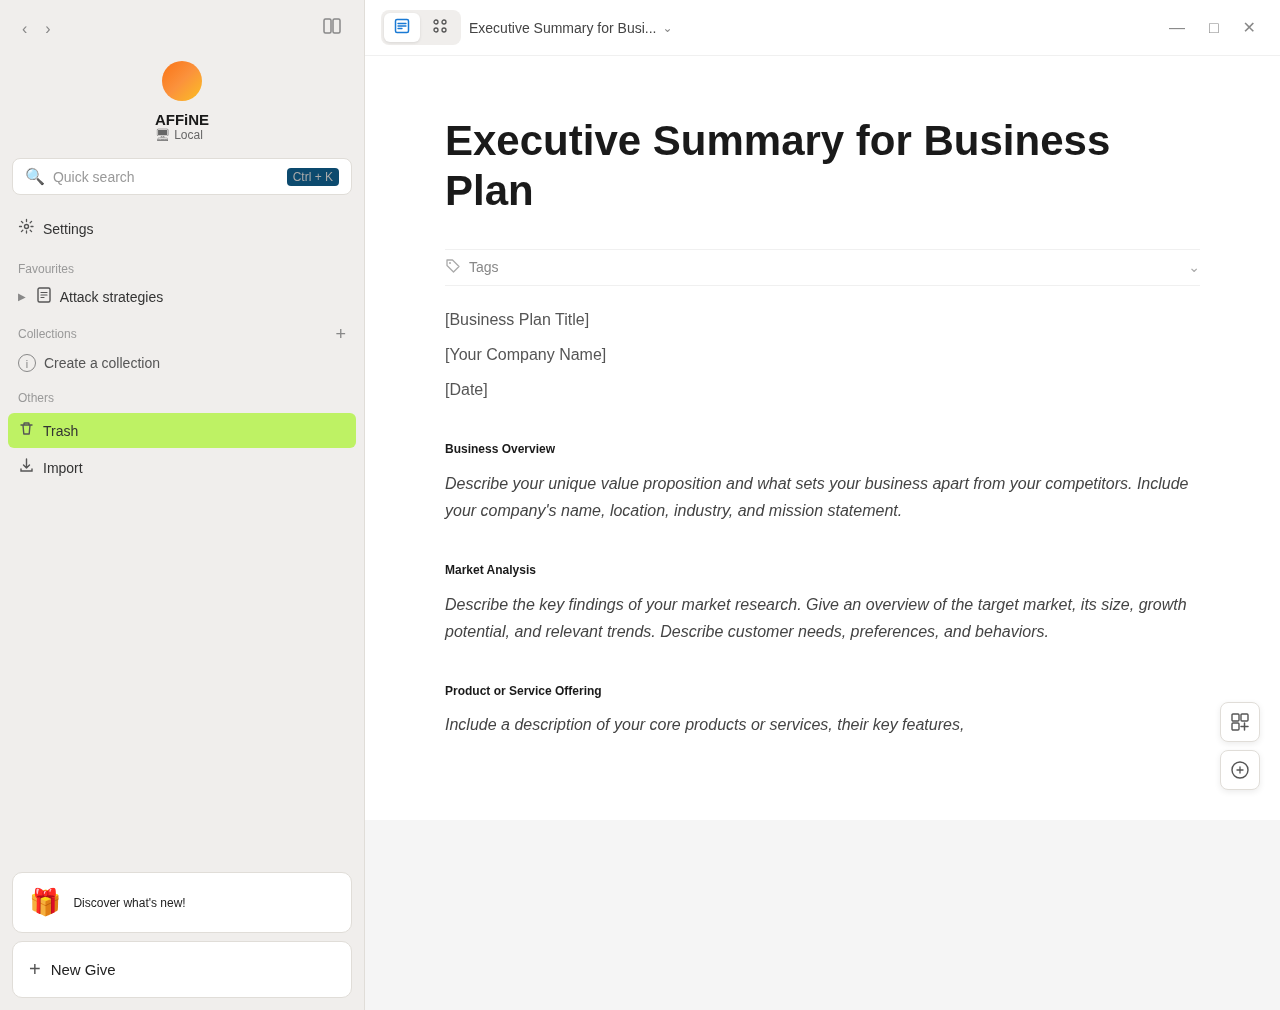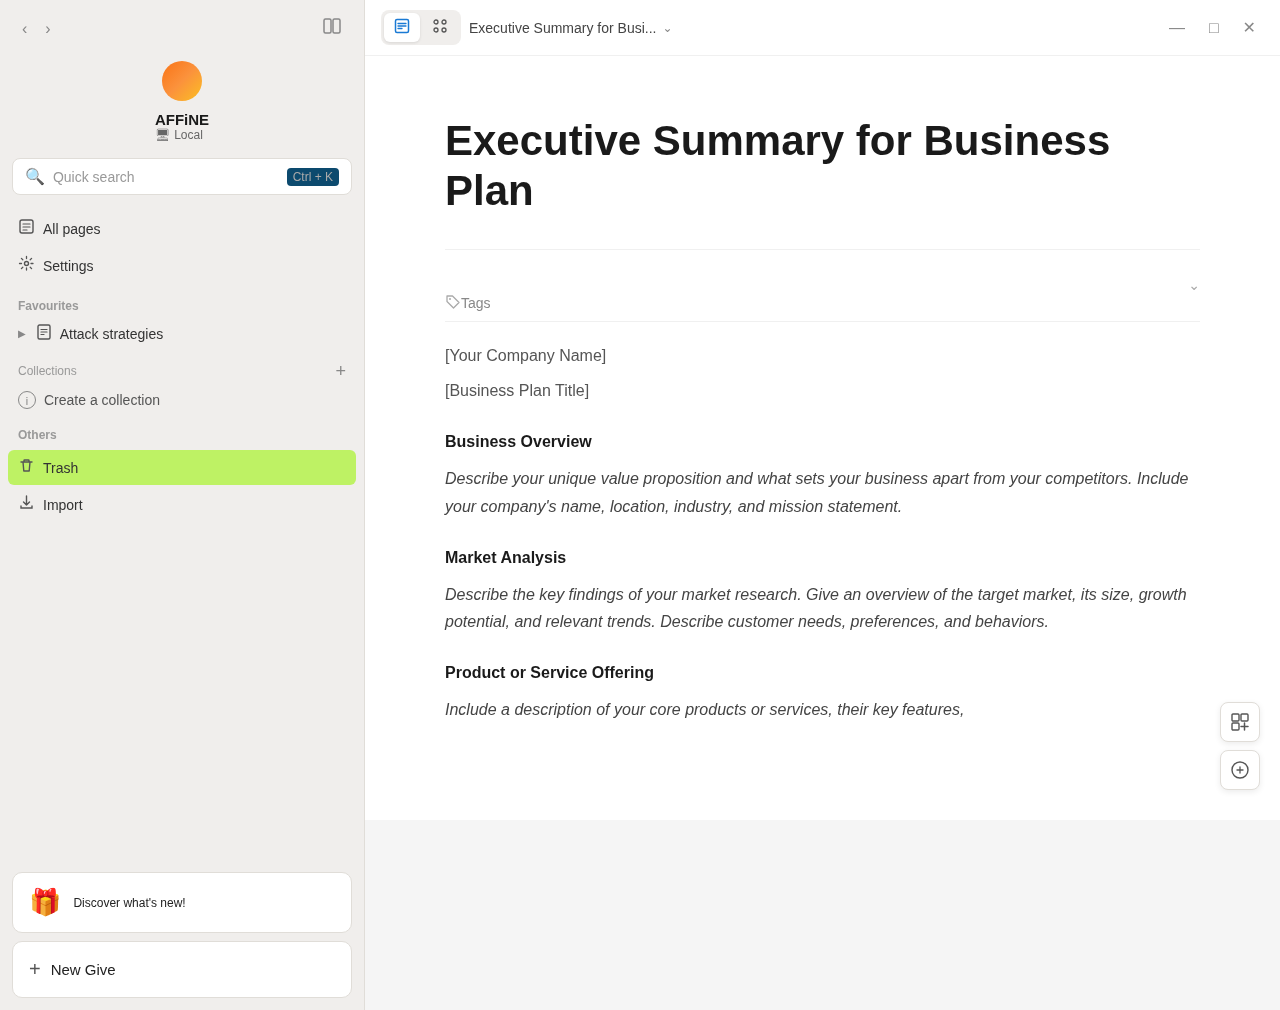--- a/index.html
+++ b/index.html
@@ -140,21 +140,21 @@
     .sidebar-item .icon {
       font-size: 16px;
       color: #555;
       flex-shrink: 0;
     }
 
     .sidebar-section-label {
       font-size: 12px;
       color: #999;
       padding: 12px 18px 4px 18px;
-      font-weight: 700;
+      font-weight: 400;
     }
 
     .collections-header {
       display: flex;
       align-items: center;
       justify-content: space-between;
       padding: 12px 16px 4px 18px;
     }
 
     .collections-title {
@@ -376,47 +376,47 @@
       justify-content: space-between;
       padding: 8px 0;
       margin-bottom: 20px;
       border-top: 1px solid #f0f0f0;
       border-bottom: 1px solid #f0f0f0;
     }
 
     .tags-label {
       display: flex;
       align-items: center;
+      gap: 8px;
       font-size: 14px;
       color: #888;
-      margin-top: 36px;
     }
 
     .tags-chevron {
       font-size: 14px;
       color: #aaa;
     }
 
     .doc-body {
       font-size: 16px;
       color: #333;
       line-height: 1.7;
     }
 
     .placeholder-line {
       font-size: 16px;
       color: #555;
       margin-bottom: 8px;
     }
 
     .section-heading {
-      font-size: 16px;
+      font-size: 12px;
       font-weight: 700;
       color: #1a1a1a;
-      margin-top: 24px;
+      margin-top: 36px;
       margin-bottom: 10px;
     }
 
     .section-text {
       font-size: 16px;
       color: #444;
       line-height: 1.7;
       margin-bottom: 16px;
       font-style: italic;
     }
@@ -465,31 +465,20 @@
     </div>
   </div>
 
   <div class="search-bar">
     <span>🔍</span>
     <span class="search-placeholder">Quick search</span>
     <span class="search-shortcut">Ctrl + K</span>
   </div>
 
   <div class="sidebar-nav">
-    <div class="sidebar-item">
-      <span class="icon">
-        <svg width="17" height="17" viewBox="0 0 17 17" fill="none">
-          <rect x="2" y="2" width="13" height="13" rx="2" stroke="#555" stroke-width="1.4" fill="none"></rect>
-          <line x1="5" y1="6" x2="12" y2="6" stroke="#555" stroke-width="1.2" stroke-linecap="round"></line>
-          <line x1="5" y1="9" x2="12" y2="9" stroke="#555" stroke-width="1.2" stroke-linecap="round"></line>
-          <line x1="5" y1="12" x2="9" y2="12" stroke="#555" stroke-width="1.2" stroke-linecap="round"></line>
-        </svg>
-      </span>
-      <span>All pages</span>
-    </div>
     <div class="sidebar-item">
       <span class="icon">
         <svg width="17" height="17" viewBox="0 0 17 17" fill="none">
           <circle cx="8.5" cy="8.5" r="2" stroke="#555" stroke-width="1.4" fill="none"></circle>
           <path d="M8.5 1.5v2M8.5 13v2M1.5 8.5h2M13 8.5h2M3.4 3.4l1.4 1.4M12.2 12.2l1.4 1.4M3.4 13.6l1.4-1.4M12.2 4.8l1.4-1.4" stroke="#555" stroke-width="1.3" stroke-linecap="round"></path>
         </svg>
       </span>
       <span>Settings</span>
     </div>
   </div>
@@ -594,22 +583,23 @@
             <path d="M2 2h5.5l6.5 6.5-5.5 5.5L2 7.5V2z" stroke="#aaa" stroke-width="1.3" stroke-linejoin="round" fill="none"></path>
             <circle cx="5" cy="5" r="1" fill="#aaa"></circle>
           </svg>
         </span>
         <span>Tags</span>
       </div>
       <span class="tags-chevron">⌄</span>
     </div>
 
     <div class="doc-body">
+      <p class="placeholder-line">[Business Plan Title]</p>
       <p class="placeholder-line">[Your Company Name]</p>
-      <p class="placeholder-line">[Business Plan Title]</p>
+      <p class="placeholder-line">[Date]</p>
 
       <p class="section-heading">Business Overview</p>
       <p class="section-text">Describe your unique value proposition and what sets your business apart from your competitors. Include your company's name, location, industry, and mission statement.</p>
 
       <p class="section-heading">Market Analysis</p>
       <p class="section-text">Describe the key findings of your market research. Give an overview of the target market, its size, growth potential, and relevant trends. Describe customer needs, preferences, and behaviors.</p>
 
       <p class="section-heading">Product or Service Offering</p>
       <p class="section-text">Include a description of your core products or services, their key features,</p>
     </div>

